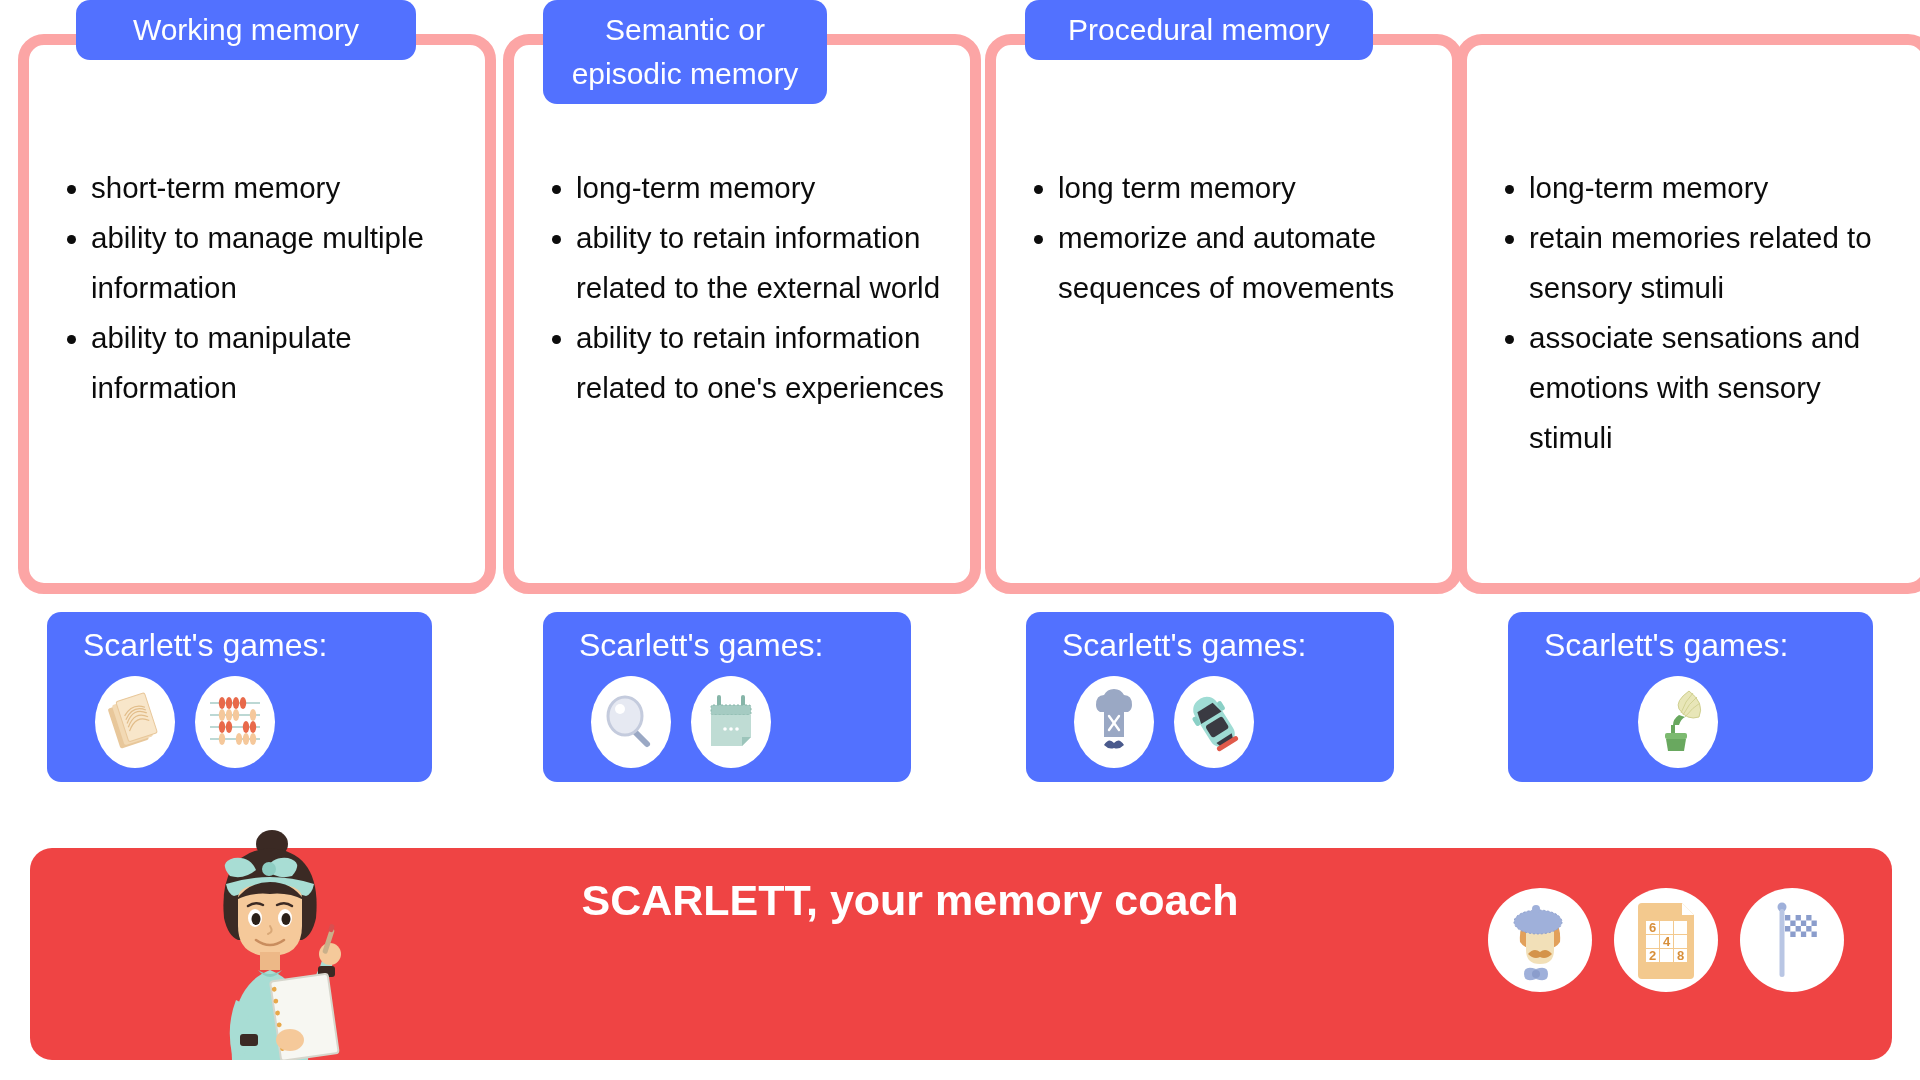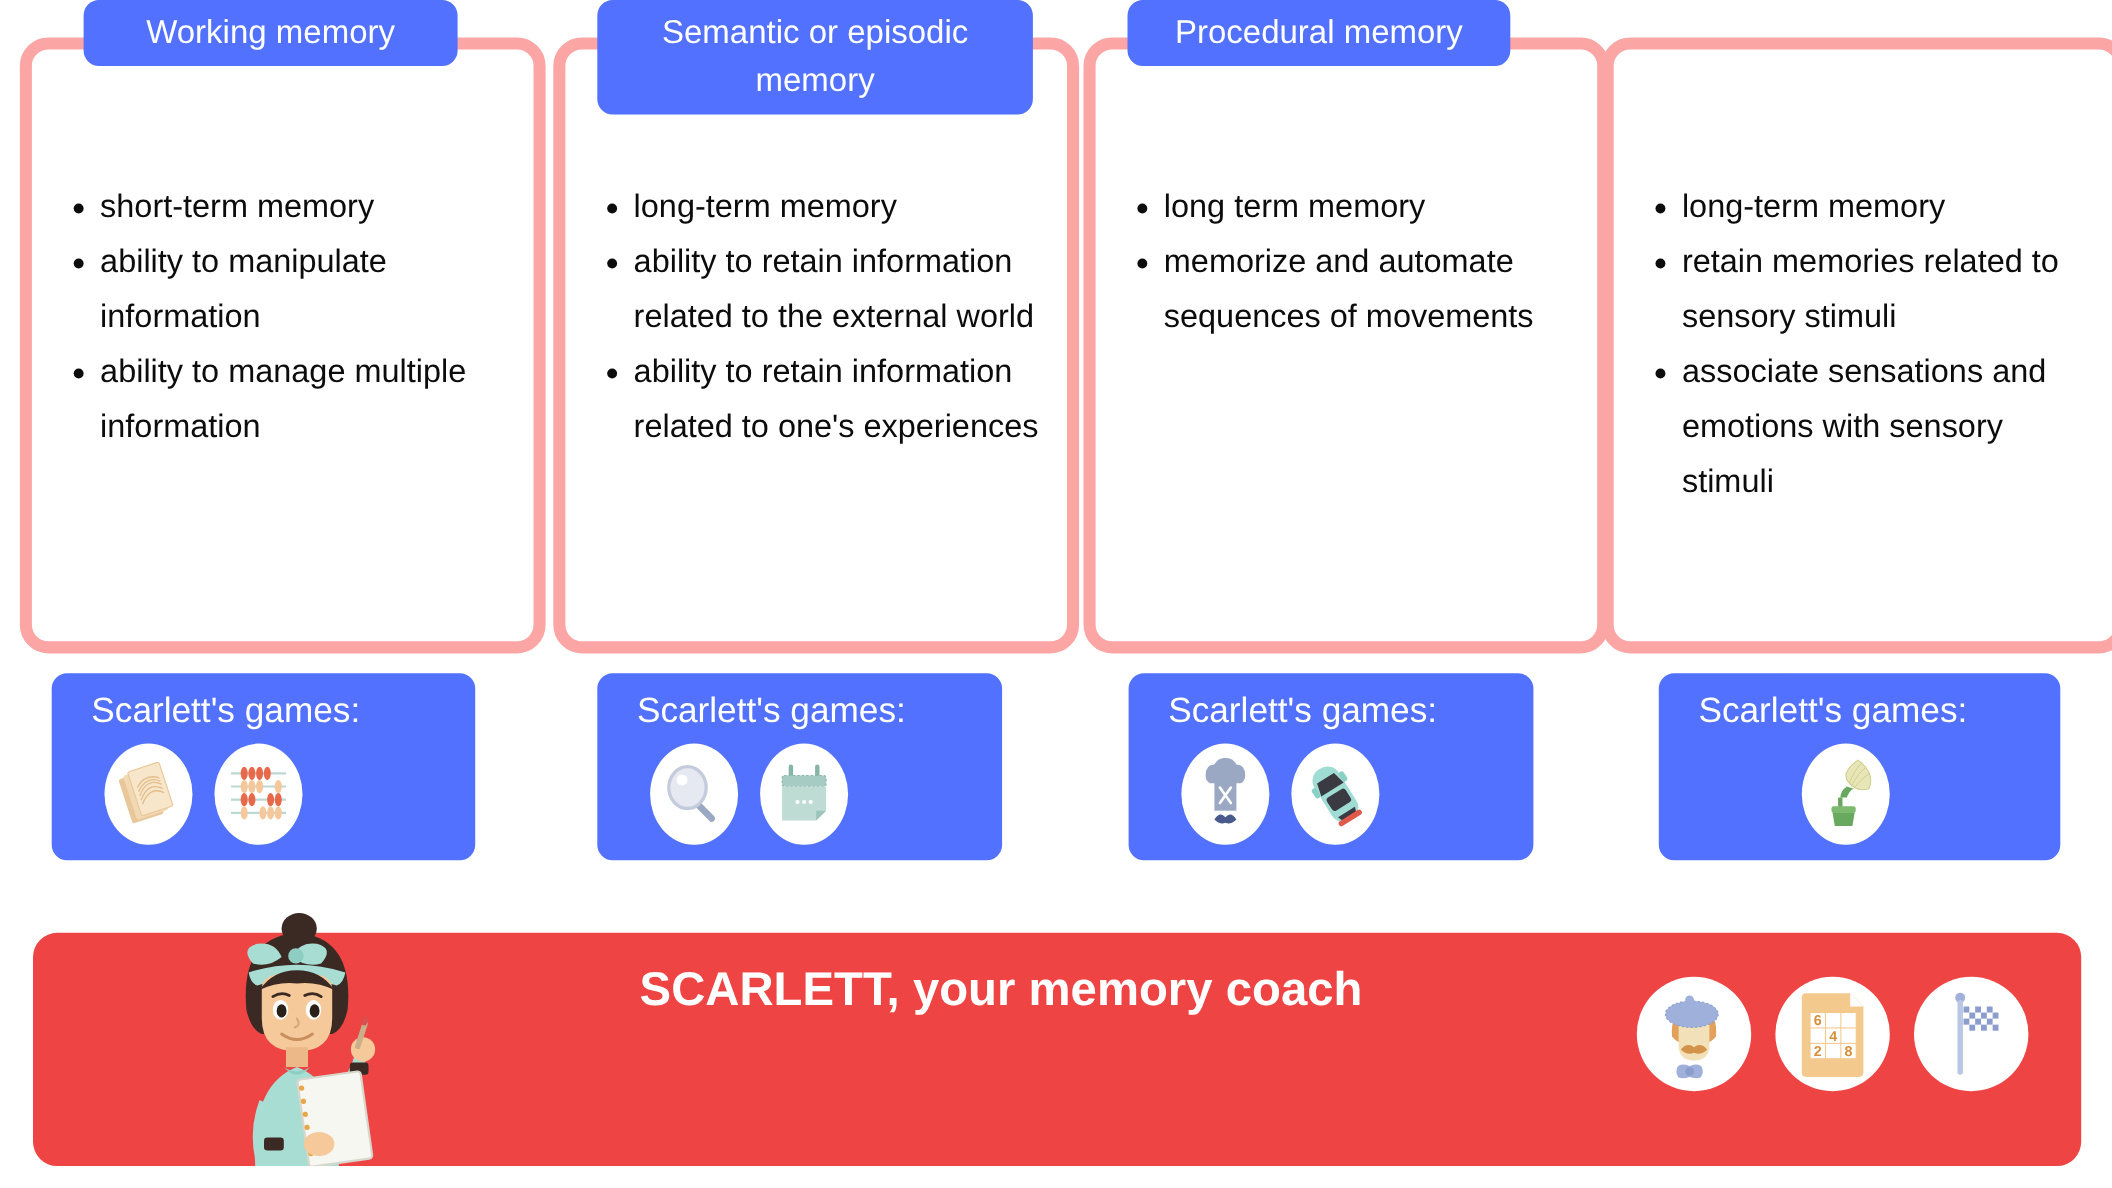--- a/index.html
+++ b/index.html
@@ -57,21 +57,21 @@
     border-radius: 14px;
     text-align: center;
     font-size: 30px;
     line-height: 44px;
     font-weight: 400;
     padding: 8px 18px;
     z-index: 5;
     white-space: pre-line;
   }
   .card.c0 .card-header { left: 58px;  width: 340px; }
-  .card.c1 .card-header { left: 40px;  width: 396px; }
+  .card.c1 .card-header { left: 40px;  width: 284px; }
   .card.c2 .card-header { left: 40px;  width: 348px; }
   .card.c3 .card-header { left: 70px;  width: 328px; }
 
   .card-list {
     position: absolute;
     left: 28px;
     right: 14px;
     top: 118px;
     list-style: none;
   }
@@ -196,22 +196,22 @@
 <body>
 
 <div class="canvas">
 
   <div class="cards-row">
 
     <div class="card c0">
       <div class="card-body">
         <ul class="card-list">
           <li>short-term memory</li>
+          <li>ability to manage multiple information</li>
           <li>ability to manipulate information</li>
-          <li>ability to manage multiple information</li>
         </ul>
       </div>
       <div class="card-header">Working memory</div>
     </div>
 
     <div class="card c1">
       <div class="card-body">
         <ul class="card-list">
           <li>long-term memory</li>
           <li>ability to retain information related to the external world</li>

